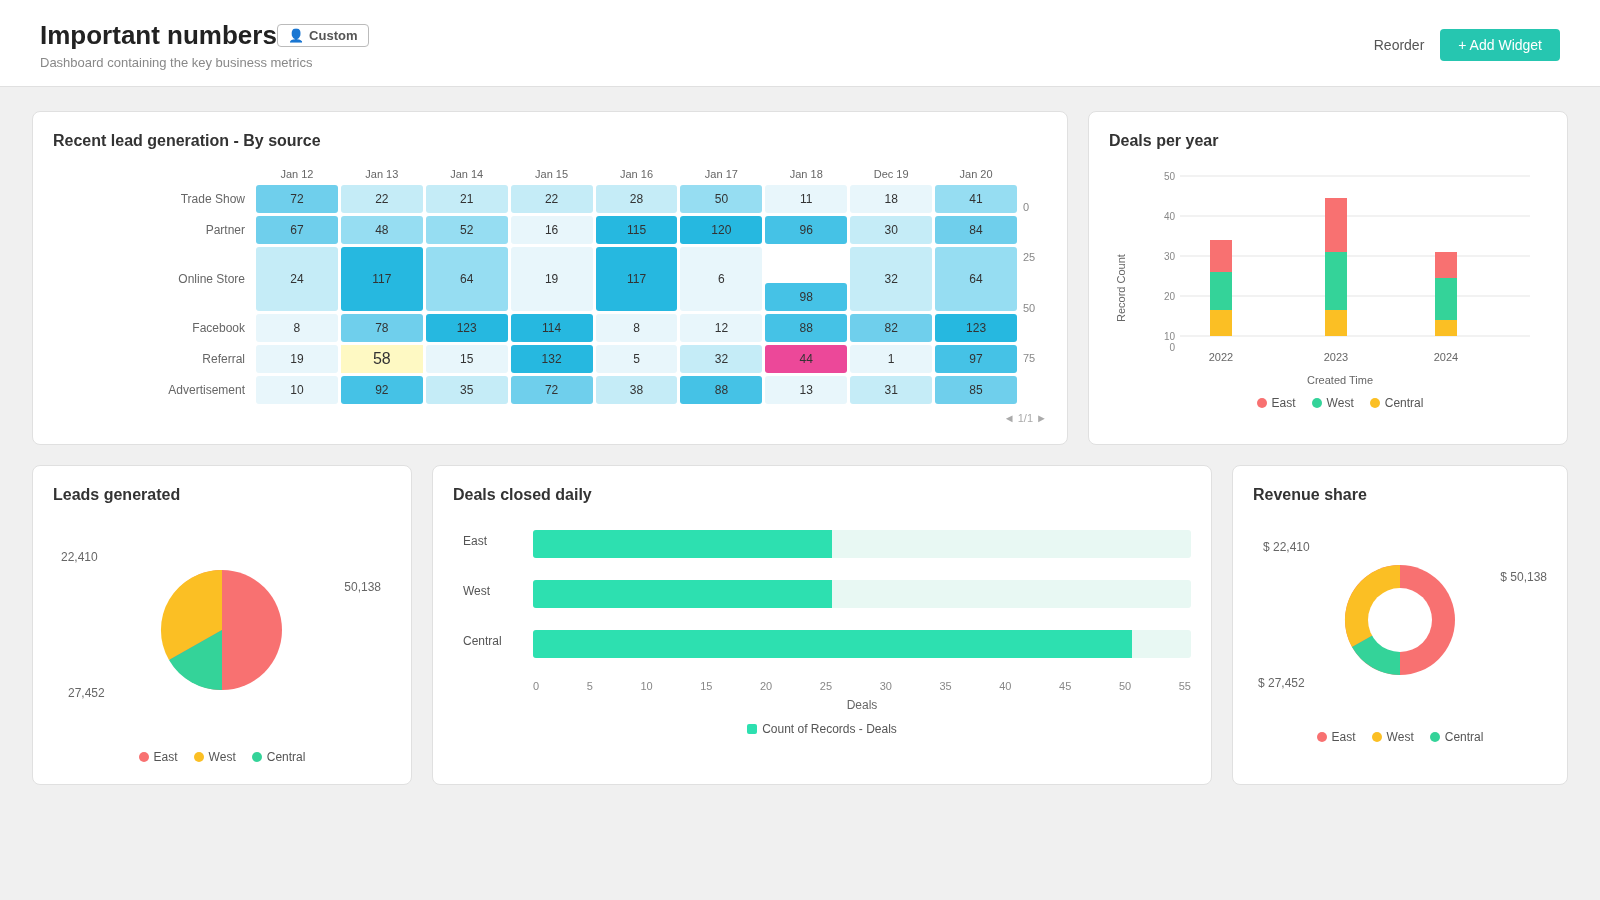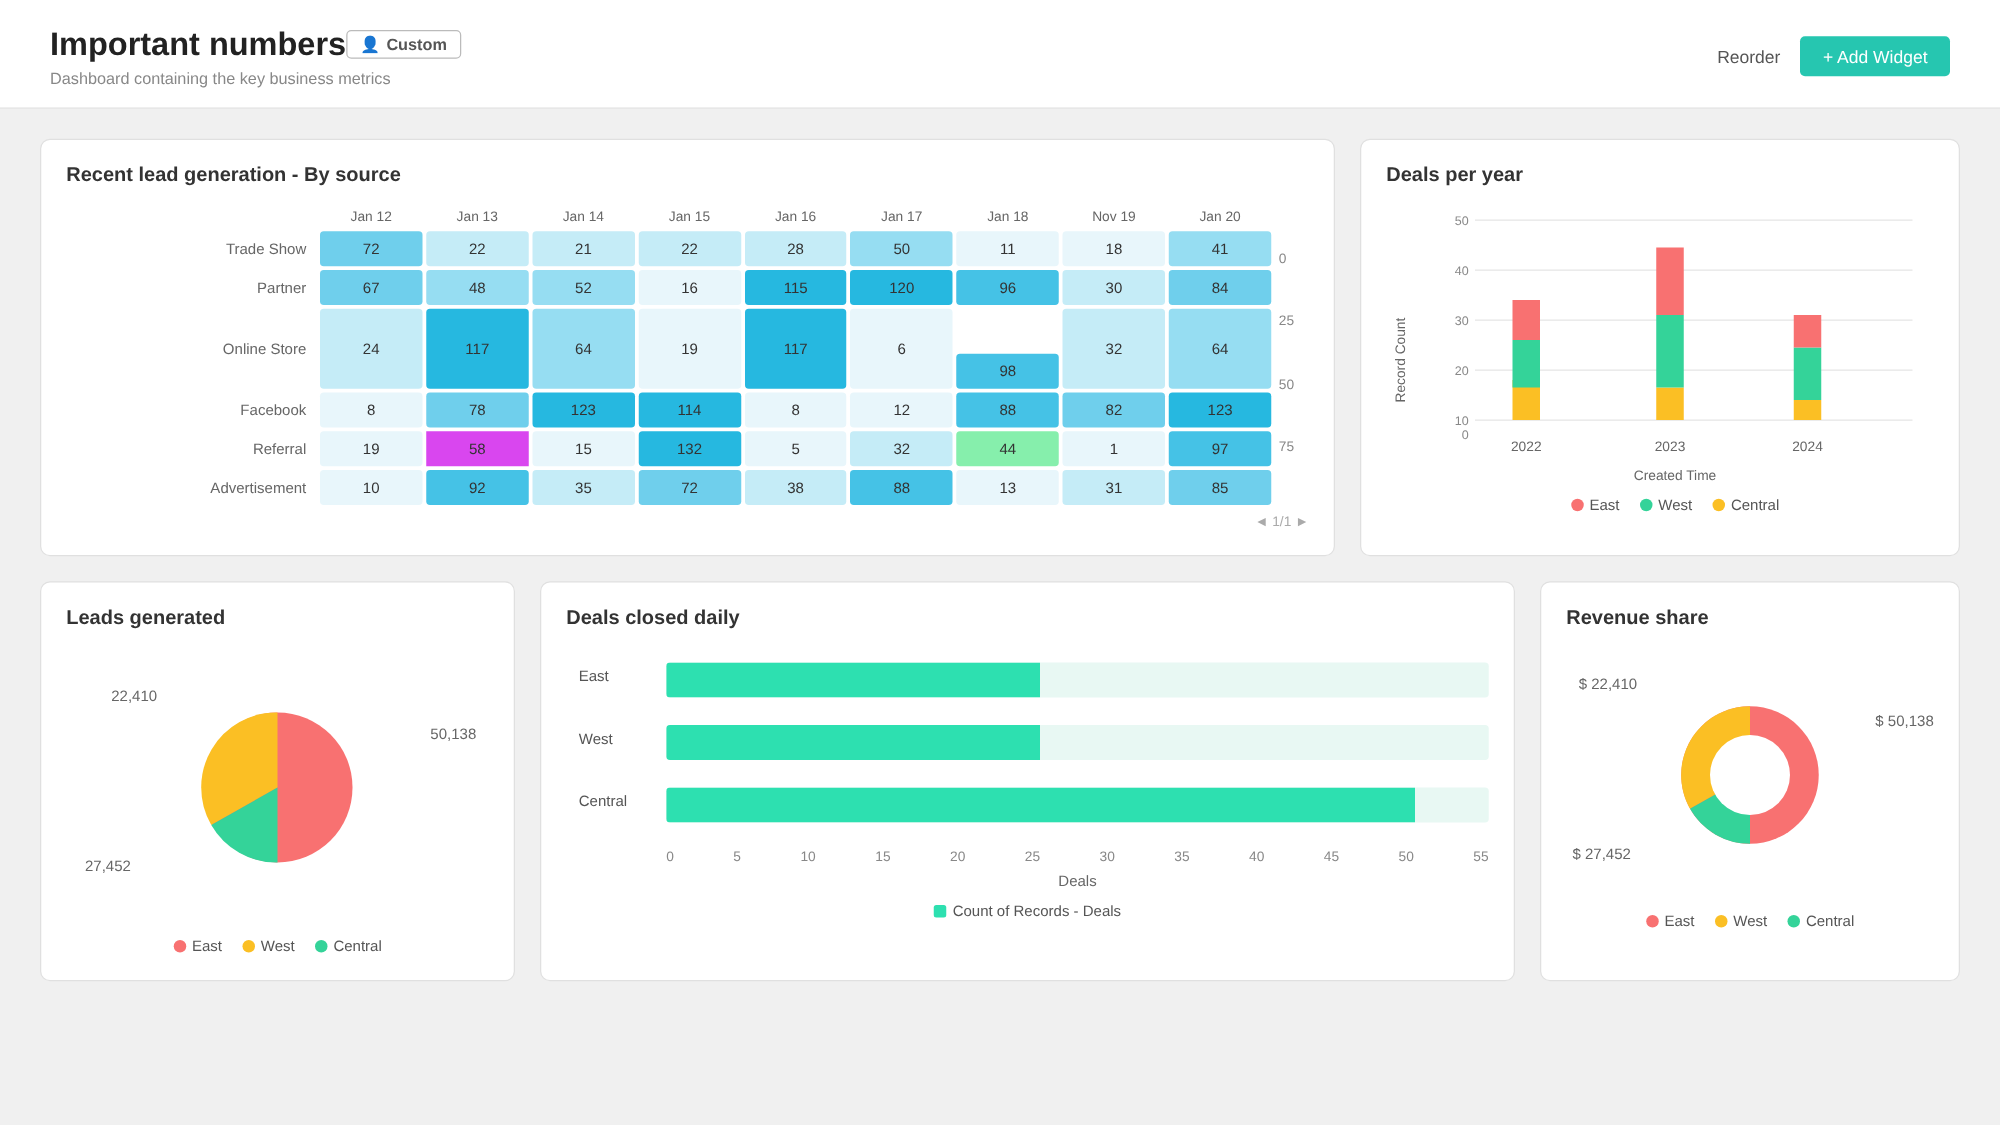--- a/index.html
+++ b/index.html
@@ -74,21 +74,21 @@
             <div id="heatmap-grid">
                 <div style="display:grid; grid-template-columns: 100px repeat(9,1fr); gap:3px; font-size:12px;">
                   <div></div>
                   <div style="text-align:center; color:#666; font-size:11px; padding:2px;">Jan 12</div>
                   <div style="text-align:center; color:#666; font-size:11px; padding:2px;">Jan 13</div>
                   <div style="text-align:center; color:#666; font-size:11px; padding:2px;">Jan 14</div>
                   <div style="text-align:center; color:#666; font-size:11px; padding:2px;">Jan 15</div>
                   <div style="text-align:center; color:#666; font-size:11px; padding:2px;">Jan 16</div>
                   <div style="text-align:center; color:#666; font-size:11px; padding:2px;">Jan 17</div>
                   <div style="text-align:center; color:#666; font-size:11px; padding:2px;">Jan 18</div>
-                  <div style="text-align:center; color:#666; font-size:11px; padding:2px;">Nov 19</div>
+                  <div style="text-align:center; color:#666; font-size:11px; padding:2px;">Dec 19</div>
                   <div style="text-align:center; color:#666; font-size:11px; padding:2px;">Jan 20</div>
                   <div style="text-align:right; padding-right:8px; color:#666; font-size:12px; display:flex; align-items:center; justify-content:flex-end;">Trade Show</div>
                   <div style="background:#6fcfec; border-radius:3px; padding:5px 2px; text-align:center; font-size:12px; font-weight:500; color:#333; min-height:28px; display:flex; align-items:center; justify-content:center;">72</div>
                   <div style="background:#c5ecf7; border-radius:3px; padding:5px 2px; text-align:center; font-size:12px; font-weight:500; color:#333; min-height:28px; display:flex; align-items:center; justify-content:center;">22</div>
                   <div style="background:#c5ecf7; border-radius:3px; padding:5px 2px; text-align:center; font-size:12px; font-weight:500; color:#333; min-height:28px; display:flex; align-items:center; justify-content:center;">21</div>
                   <div style="background:#c5ecf7; border-radius:3px; padding:5px 2px; text-align:center; font-size:12px; font-weight:500; color:#333; min-height:28px; display:flex; align-items:center; justify-content:center;">22</div>
                   <div style="background:#c5ecf7; border-radius:3px; padding:5px 2px; text-align:center; font-size:12px; font-weight:500; color:#333; min-height:28px; display:flex; align-items:center; justify-content:center;">28</div>
                   <div style="background:#96ddf2; border-radius:3px; padding:5px 2px; text-align:center; font-size:12px; font-weight:500; color:#333; min-height:28px; display:flex; align-items:center; justify-content:center;">50</div>
                   <div style="background:#e8f6fb; border-radius:3px; padding:5px 2px; text-align:center; font-size:12px; font-weight:500; color:#333; min-height:28px; display:flex; align-items:center; justify-content:center;">11</div>
                   <div style="background:#e8f6fb; border-radius:3px; padding:5px 2px; text-align:center; font-size:12px; font-weight:500; color:#333; min-height:28px; display:flex; align-items:center; justify-content:center;">18</div>
@@ -118,26 +118,26 @@
                   <div style="background:#6fcfec; border-radius:3px; padding:5px 2px; text-align:center; font-size:12px; font-weight:500; color:#333; min-height:28px; display:flex; align-items:center; justify-content:center;">78</div>
                   <div style="background:#26b8e0; border-radius:3px; padding:5px 2px; text-align:center; font-size:12px; font-weight:500; color:#333; min-height:28px; display:flex; align-items:center; justify-content:center;">123</div>
                   <div style="background:#26b8e0; border-radius:3px; padding:5px 2px; text-align:center; font-size:12px; font-weight:500; color:#333; min-height:28px; display:flex; align-items:center; justify-content:center;">114</div>
                   <div style="background:#e8f6fb; border-radius:3px; padding:5px 2px; text-align:center; font-size:12px; font-weight:500; color:#333; min-height:28px; display:flex; align-items:center; justify-content:center;">8</div>
                   <div style="background:#e8f6fb; border-radius:3px; padding:5px 2px; text-align:center; font-size:12px; font-weight:500; color:#333; min-height:28px; display:flex; align-items:center; justify-content:center;">12</div>
                   <div style="background:#45c2e6; border-radius:3px; padding:5px 2px; text-align:center; font-size:12px; font-weight:500; color:#333; min-height:28px; display:flex; align-items:center; justify-content:center;">88</div>
                   <div style="background:#6fcfec; border-radius:3px; padding:5px 2px; text-align:center; font-size:12px; font-weight:500; color:#333; min-height:28px; display:flex; align-items:center; justify-content:center;">82</div>
                   <div style="background:#26b8e0; border-radius:3px; padding:5px 2px; text-align:center; font-size:12px; font-weight:500; color:#333; min-height:28px; display:flex; align-items:center; justify-content:center;">123</div>
                   <div style="text-align:right; padding-right:8px; color:#666; font-size:12px; display:flex; align-items:center; justify-content:flex-end;">Referral</div>
                   <div style="background:#e8f6fb; border-radius:3px; padding:5px 2px; text-align:center; font-size:12px; font-weight:500; color:#333; min-height:28px; display:flex; align-items:center; justify-content:center;">19</div>
-                  <div style="background:#d946ef; border-radius:0; padding:5px 2px; text-align:center; font-size:12px; font-weight:500; color:#333; min-height:28px; display:flex; align-items:center; justify-content:center;">58</div>
+                  <div style="background:#fef9c3; border-radius:0; padding:5px 2px; text-align:center; font-size:16px; font-weight:500; color:#333; min-height:28px; display:flex; align-items:center; justify-content:center;">58</div>
                   <div style="background:#e8f6fb; border-radius:3px; padding:5px 2px; text-align:center; font-size:12px; font-weight:500; color:#333; min-height:28px; display:flex; align-items:center; justify-content:center;">15</div>
                   <div style="background:#26b8e0; border-radius:3px; padding:5px 2px; text-align:center; font-size:12px; font-weight:500; color:#333; min-height:28px; display:flex; align-items:center; justify-content:center;">132</div>
                   <div style="background:#e8f6fb; border-radius:3px; padding:5px 2px; text-align:center; font-size:12px; font-weight:500; color:#333; min-height:28px; display:flex; align-items:center; justify-content:center;">5</div>
                   <div style="background:#c5ecf7; border-radius:3px; padding:5px 2px; text-align:center; font-size:12px; font-weight:500; color:#333; min-height:28px; display:flex; align-items:center; justify-content:center;">32</div>
-                  <div style="background:#86efac; border-radius:3px; padding:5px 2px; text-align:center; font-size:12px; font-weight:500; color:#333; min-height:28px; display:flex; align-items:center; justify-content:center;">44</div>
+                  <div style="background:#ec4899; border-radius:3px; padding:5px 2px; text-align:center; font-size:12px; font-weight:500; color:#333; min-height:28px; display:flex; align-items:center; justify-content:center;">44</div>
                   <div style="background:#e8f6fb; border-radius:3px; padding:5px 2px; text-align:center; font-size:12px; font-weight:500; color:#333; min-height:28px; display:flex; align-items:center; justify-content:center;">1</div>
                   <div style="background:#45c2e6; border-radius:3px; padding:5px 2px; text-align:center; font-size:12px; font-weight:500; color:#333; min-height:28px; display:flex; align-items:center; justify-content:center;">97</div>
                   <div style="text-align:right; padding-right:8px; color:#666; font-size:12px; display:flex; align-items:center; justify-content:flex-end;">Advertisement</div>
                   <div style="background:#e8f6fb; border-radius:3px; padding:5px 2px; text-align:center; font-size:12px; font-weight:500; color:#333; min-height:28px; display:flex; align-items:center; justify-content:center;">10</div>
                   <div style="background:#45c2e6; border-radius:3px; padding:5px 2px; text-align:center; font-size:12px; font-weight:500; color:#333; min-height:28px; display:flex; align-items:center; justify-content:center;">92</div>
                   <div style="background:#c5ecf7; border-radius:3px; padding:5px 2px; text-align:center; font-size:12px; font-weight:500; color:#333; min-height:28px; display:flex; align-items:center; justify-content:center;">35</div>
                   <div style="background:#6fcfec; border-radius:3px; padding:5px 2px; text-align:center; font-size:12px; font-weight:500; color:#333; min-height:28px; display:flex; align-items:center; justify-content:center;">72</div>
                   <div style="background:#c5ecf7; border-radius:3px; padding:5px 2px; text-align:center; font-size:12px; font-weight:500; color:#333; min-height:28px; display:flex; align-items:center; justify-content:center;">38</div>
                   <div style="background:#45c2e6; border-radius:3px; padding:5px 2px; text-align:center; font-size:12px; font-weight:500; color:#333; min-height:28px; display:flex; align-items:center; justify-content:center;">88</div>
                   <div style="background:#e8f6fb; border-radius:3px; padding:5px 2px; text-align:center; font-size:12px; font-weight:500; color:#333; min-height:28px; display:flex; align-items:center; justify-content:center;">13</div>
@@ -213,21 +213,21 @@
         </div>
       </div>
     </div>
   </div>
 
   <div class="row bottom-row">
 
     <div class="card card-leads-gen">
       <div class="card-title">Leads generated</div>
       <div style="position:relative; display:flex; justify-content:center; align-items:center; height:220px;">
-        <span style="position:absolute; left:36px; top:30px; font-size:12px; color:#666;">22,410</span>
+        <span style="position:absolute; left:8px; top:30px; font-size:12px; color:#666;">22,410</span>
         <span style="position:absolute; right:10px; top:60px; font-size:12px; color:#666;">50,138</span>
         <span style="position:absolute; left:15px; bottom:40px; font-size:12px; color:#666;">27,452</span>
         <svg width="160" height="160" viewBox="0 0 160 160">
 
           <circle cx="80" cy="80" r="60" fill="#f87171"></circle>
 
           <path d="M80,80 L80,20 A60,60 0 0,0 27,110 Z" fill="#fbbf24"></path>
 
           <path d="M80,80 L27,110 A60,60 0 0,0 80,140 Z" fill="#34d399"></path>
         </svg>

